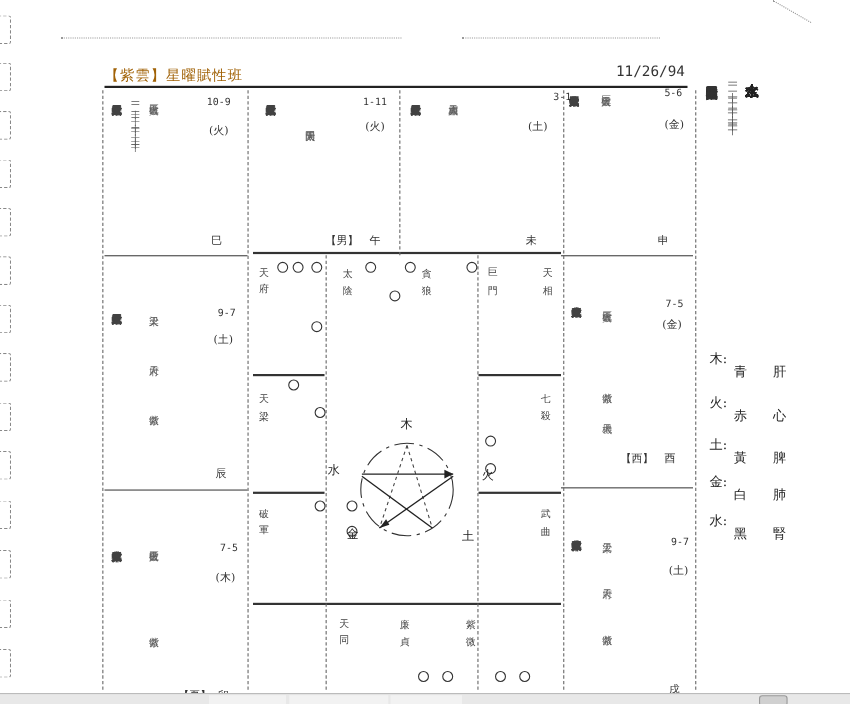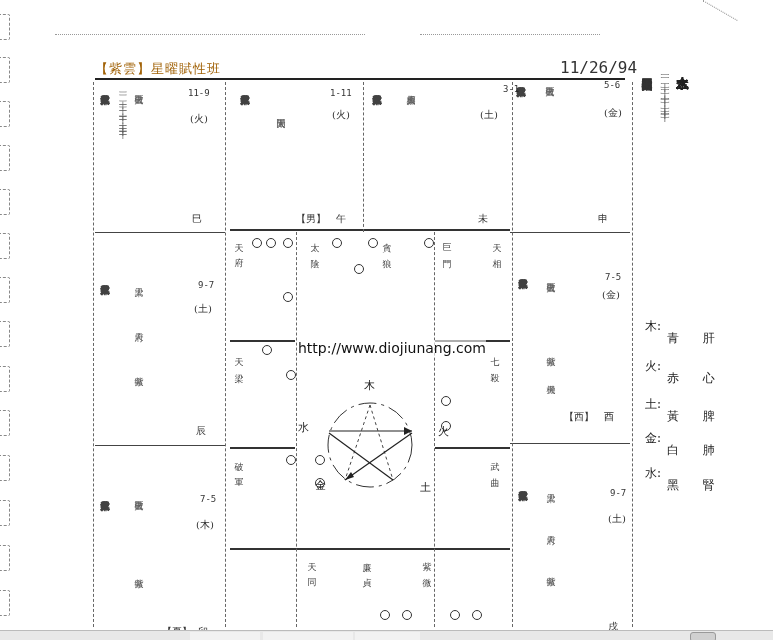--- a/index.html
+++ b/index.html
@@ -9,21 +9,21 @@
   }
   .page { position:absolute; left:0; top:0; width:773px; height:630px; background:#fff; }
   
   .hole {
     position:absolute; left:-2px; width:11px; height:24px;
     border:1px dashed #888; border-left:none; border-radius:0 2px 2px 0; background:#fff;
   }
   .speckle { position:absolute; border-top:1px dotted #999; }
   .header-tag { position:absolute; left:95px; top:60px; font-size:13px; letter-spacing:1px; color:#a16207; }
   .title { position:absolute; left:268px; top:47px; font-size:23px; letter-spacing:5px; color:#222; font-weight:normal; }
-  .date { position:absolute; left:560px; top:58px; font-size:16px; font-family:"DejaVu Sans Mono", monospace; color:#333; }
+  .date { position:absolute; left:560px; top:58px; font-size:13px; font-family:"DejaVu Sans Mono", monospace; color:#333; }
   .rule { position:absolute; background:#222; }
   .vdash { position:absolute; border-left:1px dashed #666; }
   .hline { position:absolute; border-top:1px solid #444; }
   .cell-small { position:absolute; font-size:9px; font-family:"DejaVu Sans Mono", monospace; color:#333; }
   .cell-elem { position:absolute; font-size:10px; color:#333; }
   .branch { position:absolute; font-size:10px; color:#333; }
   .vcol {
     position:absolute; writing-mode:vertical-rl; font-size:9px; line-height:10px;
     letter-spacing:0px; color:#444; opacity:0.85;
   }
@@ -94,21 +94,21 @@
   <div class="vdash" style="left:225px;top:82px;height:545px"></div>
   <div class="vdash" style="left:363px;top:82px;height:150px"></div>
   <div class="vdash" style="left:512px;top:82px;height:545px"></div>
   <div class="vdash" style="left:632px;top:82px;height:545px"></div>
   <div class="vdash" style="left:296px;top:232px;height:395px"></div>
   <div class="vdash" style="left:434px;top:232px;height:395px"></div>
 
   <div class="vcol dark" style="left:100px;top:88px;height:125px">紫天太武天廉天太貪巨天天七破</div>
   <div class="marks" style="left:116px;top:88px;height:120px">一一十一十一十十一十十十十一</div>
   <div class="vcol" style="left:134px;top:88px;height:125px">貪巨天破</div>
-  <div class="cell-small" style="left:188px;top:88px">11-9</div>
+  <div class="cell-small" style="left:188px;top:88px">10-9</div>
   <div class="cell-elem" style="left:190px;top:112px">(火)</div>
   <div class="branch" style="left:192px;top:212px">巳</div>
 
   <div class="vcol dark" style="left:240px;top:88px;height:125px">紫天太武天廉天太貪巨天天七破</div>
   <div class="vcol" style="left:276px;top:112px;height:90px">太陽天同</div>
   <div class="cell-small" style="left:330px;top:88px">1-11</div>
   <div class="cell-elem" style="left:332px;top:108px">(火)</div>
   <div class="branch" style="left:296px;top:212px">【男】</div>
   <div class="branch" style="left:336px;top:212px">午</div>
 
@@ -224,21 +224,20 @@
   </div>
   <div class="legend" style="top:430px">
     <span class="k">金:</span>
     <span class="v">白 肺</span>
   </div>
   <div class="legend" style="top:465px">
     <span class="k">水:</span>
     <span class="v">黑 腎</span>
   </div>
 
-  <div class="watermark-url">http://www.diojiunang.com</div>
 </div>
 
 <div class="scrollbar">
   <div class="scroll-track-seg" style="left:190px;width:70px"></div>
   <div class="scroll-track-seg" style="left:263px;width:90px"></div>
   <div class="scroll-track-seg" style="left:355px;width:65px"></div>
   <div class="scroll-thumb"></div>
 </div>
 
 </body></html>

